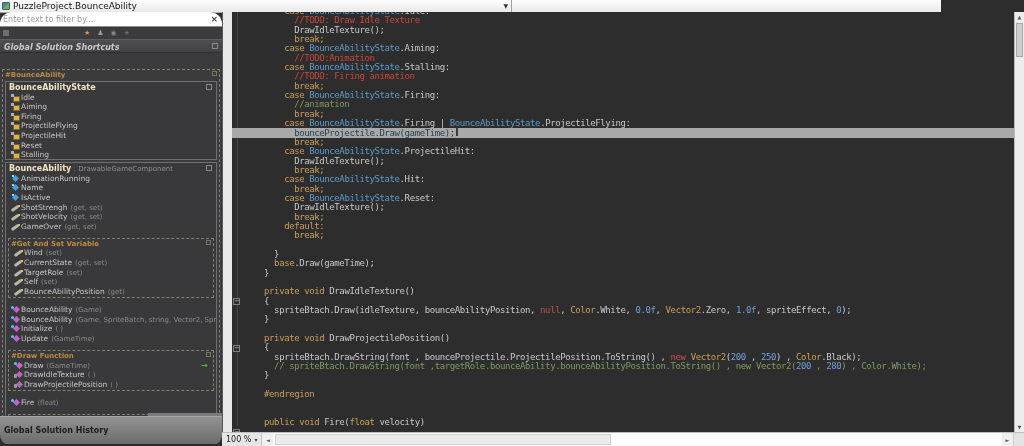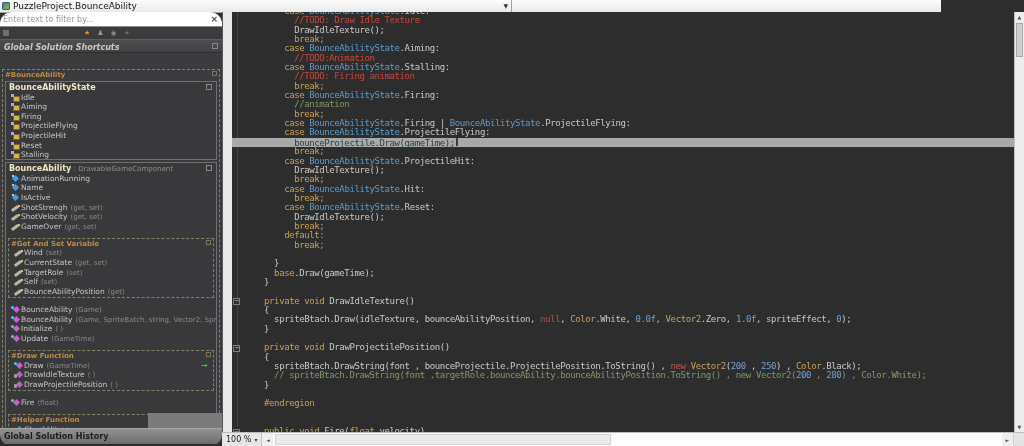--- a/index.html
+++ b/index.html
@@ -54,21 +54,21 @@
   .ic-field:before{content:"";position:absolute;left:2px;top:2px;width:5px;height:5px;background:#3FA0E0;transform:rotate(45deg);}
   .ic-field:after{content:"";position:absolute;left:1px;top:1px;width:2px;height:2px;background:#8FD4FF;}
   .ic-property:before{content:"";position:absolute;left:0;top:4px;width:8px;height:3px;background:#B9B9A9;transform:rotate(-35deg);border-radius:1px;}
   .ic-property:after{content:"";position:absolute;right:0;top:2px;width:2px;height:2px;background:#E0C050;}
   .ic-method:before{content:"";position:absolute;left:3px;top:2px;width:5px;height:5px;background:#C95FD0;transform:rotate(45deg);}
   .ic-method:after{content:"";position:absolute;left:0;top:1px;width:3px;height:3px;background:#45D0E8;border-radius:50%;}
   .ic-method-private:before{content:"";position:absolute;left:3px;top:2px;width:5px;height:5px;background:#B766BD;transform:rotate(45deg);}
   .ic-method-private:after{content:"";position:absolute;left:0;top:4px;width:3px;height:4px;background:#9A9A9A;border-radius:1px;}
 
   .panel-gray-box{position:absolute;right:0px;bottom:16px;width:74px;height:17px;background:#7B7B7B;}
-  .history-bar{position:absolute;left:0;bottom:2px;width:222px;height:16px;
+  .history-bar{position:absolute;left:0;bottom:2px;width:222px;height:28px;
                background:linear-gradient(#929292,#6C6C6C);border-top:1px solid #A5A5A5;
                color:#1D1D1D;font-size:8px;font-weight:bold;display:flex;align-items:center;padding-left:4px;box-sizing:border-box;}
   .panel-foot{position:absolute;left:0;bottom:0;width:222px;height:2px;background:#2A2A2A;}
 
   
   .splitter{position:absolute;left:222px;top:12px;width:10px;bottom:14px;background:#E9E9E9;border-left:1px solid #55555A;}
 
   
   .editor{position:absolute;left:232px;top:12px;right:10px;height:420px;background:#2D2D2D;overflow:hidden;}
   .ed-margin{position:absolute;left:0;top:0;width:12px;bottom:0;background:#2D2D2D;}
@@ -303,21 +303,20 @@
       <div class="line"><span class="tok-k">          break;</span></div>
       <div class="line"><span class="tok-k">        case </span><span class="tok-t">BounceAbilityState</span><span class="tok-d">.Aiming:</span></div>
       <div class="line"><span class="tok-r">          //TODO:Animation</span></div>
       <div class="line"><span class="tok-k">        case </span><span class="tok-t">BounceAbilityState</span><span class="tok-d">.Stalling:</span></div>
       <div class="line"><span class="tok-r">          //TODO: Firing animation</span></div>
       <div class="line"><span class="tok-k">          break;</span></div>
       <div class="line"><span class="tok-k">        case </span><span class="tok-t">BounceAbilityState</span><span class="tok-d">.Firing:</span></div>
       <div class="line"><span class="tok-c">          //animation</span></div>
       <div class="line"><span class="tok-k">          break;</span></div>
       <div class="line"><span class="tok-k">        case </span><span class="tok-t">BounceAbilityState</span><span class="tok-d">.Firing | </span><span class="tok-t">BounceAbilityState</span><span class="tok-d">.ProjectileFlying:</span></div>
-      <div class="line"><span class="tok-k">        case </span><span class="tok-t">BounceAbilityState</span><span class="tok-d">.ProjectileFlying:</span></div>
       <div class="line hl"><span class="tok-d">          bounceProjectile.Draw(gameTime);</span><span class="caret"></span></div>
       <div class="line"><span class="tok-k">          break;</span></div>
       <div class="line"><span class="tok-k">        case </span><span class="tok-t">BounceAbilityState</span><span class="tok-d">.ProjectileHit:</span></div>
       <div class="line"><span class="tok-d">          DrawIdleTexture();</span></div>
       <div class="line"><span class="tok-k">          break;</span></div>
       <div class="line"><span class="tok-k">        case </span><span class="tok-t">BounceAbilityState</span><span class="tok-d">.Hit:</span></div>
       <div class="line"><span class="tok-k">          break;</span></div>
       <div class="line"><span class="tok-k">        case </span><span class="tok-t">BounceAbilityState</span><span class="tok-d">.Reset:</span></div>
       <div class="line"><span class="tok-d">          DrawIdleTexture();</span></div>
       <div class="line"><span class="tok-k">          break;</span></div>

